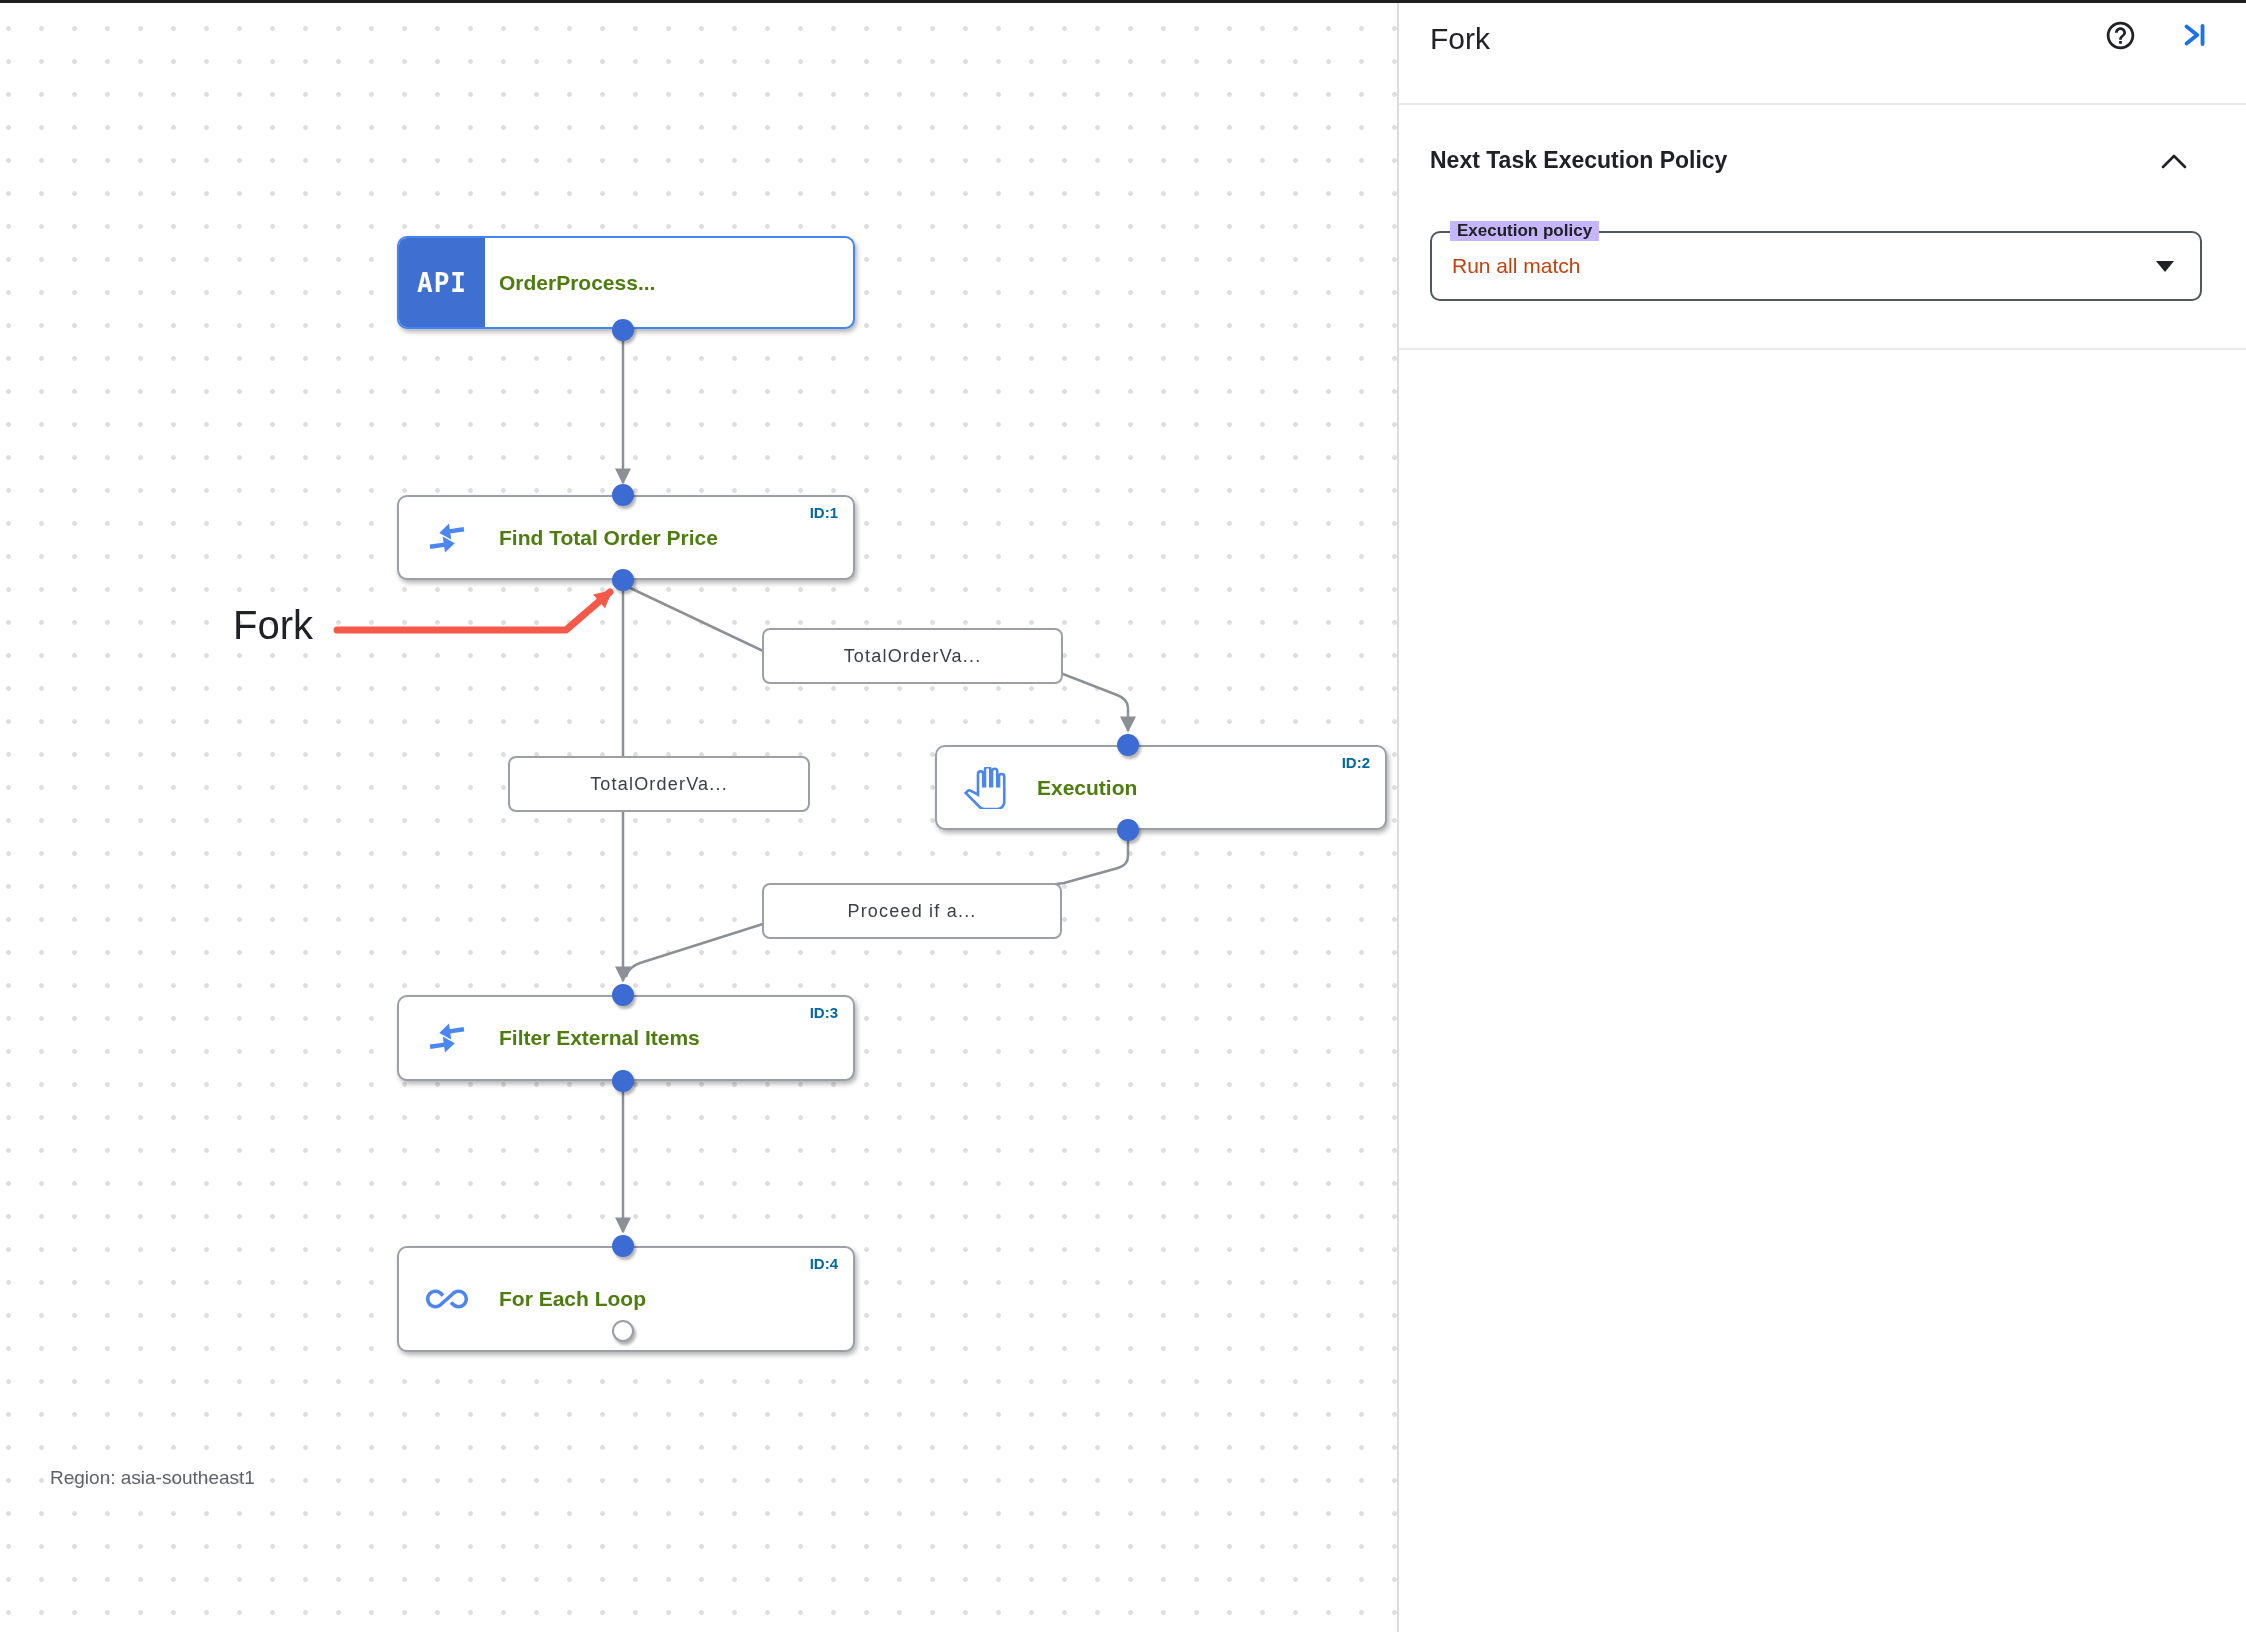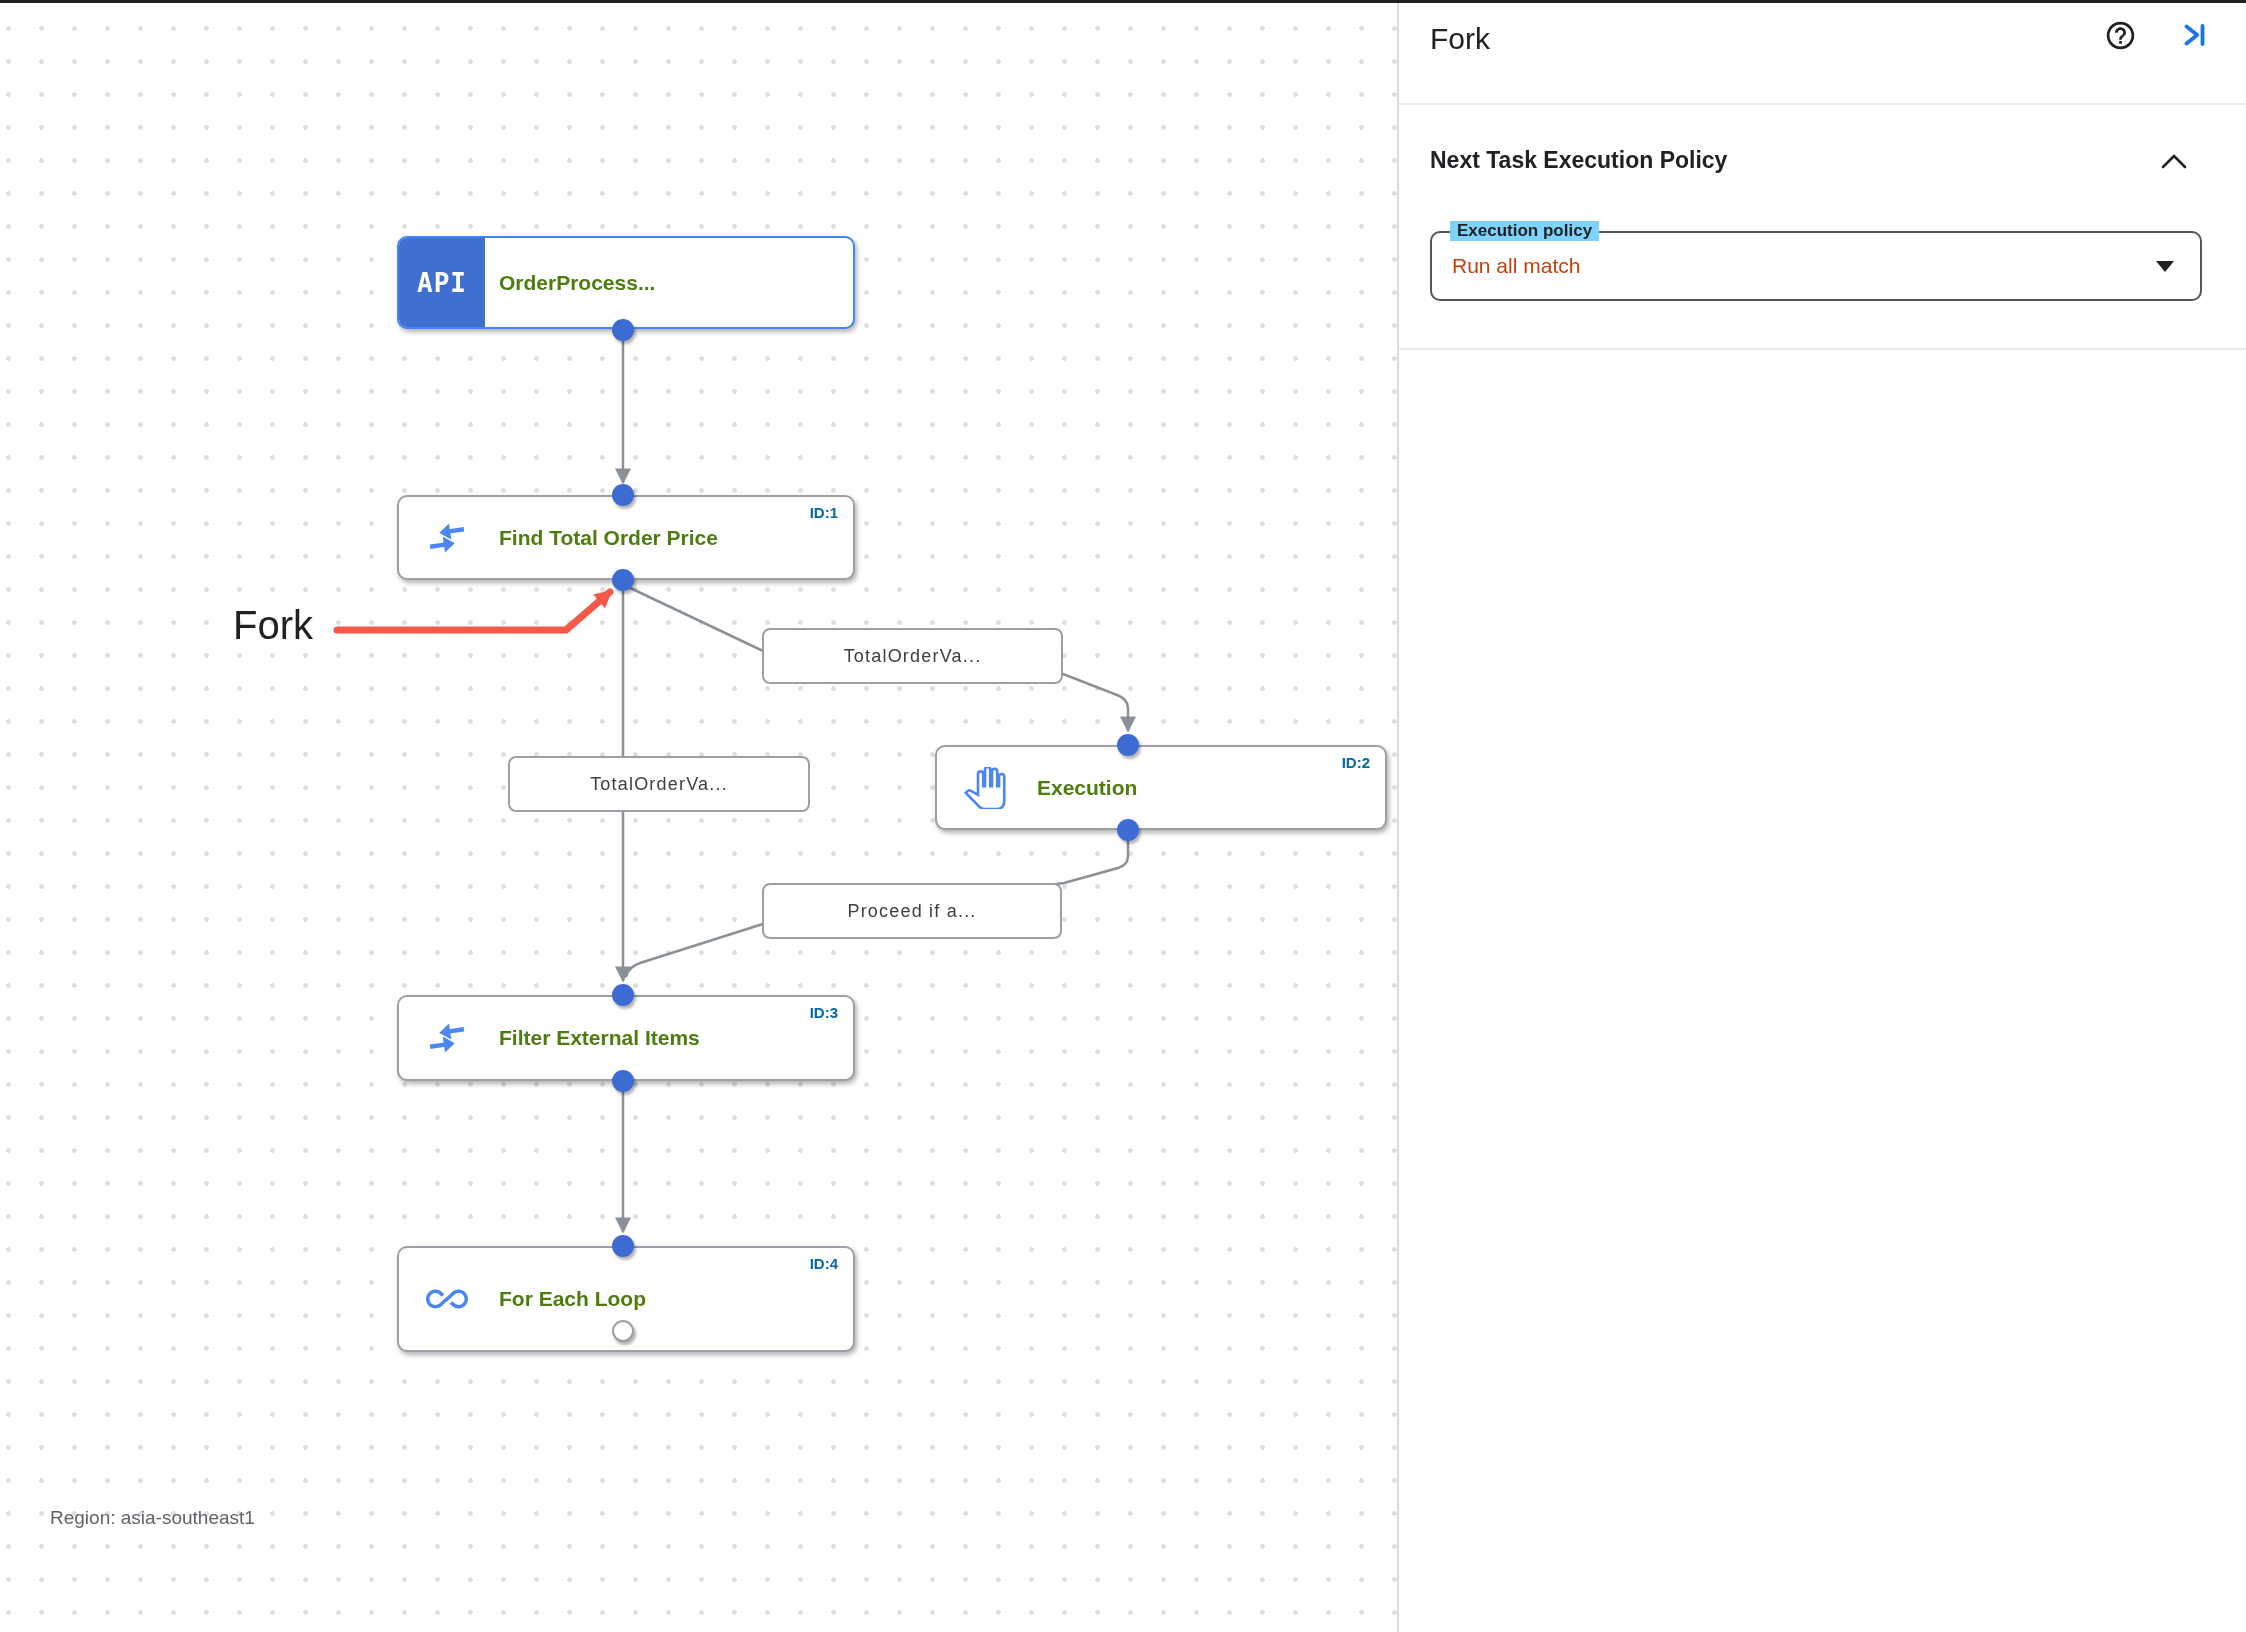--- a/index.html
+++ b/index.html
@@ -30,37 +30,37 @@
 
   .elabel { position:absolute; height:56px; background:#fff; border:2px solid #9aa0a6; border-radius:8px;
             display:flex; align-items:center; justify-content:center; font-size:18px; color:#3c4043;
             letter-spacing:1.2px; z-index:3; white-space:nowrap; }
 
   .port { position:absolute; width:22px; height:22px; border-radius:50%; background:#3b6bd3;
           box-shadow:2px 3px 3px rgba(0,0,0,.30); z-index:4; transform:translate(-50%,-50%); }
   .port.end { background:#fff; border:2.5px solid #9aa0a6; }
 
   .fork-ann { position:absolute; left:233px; top:600px; font-size:40px; color:#202124; z-index:5; }
-  .region { position:absolute; left:50px; top:1464px; font-size:19px; color:#5f6368; z-index:5;margin-top:40px; }
+  .region { position:absolute; left:50px; top:1464px; font-size:19px; color:#5f6368; z-index:5; }
 
   
   .vdivider { position:absolute; left:1397px; top:3px; width:2px; height:1629px; background:#dadce0; }
   .panel { position:absolute; left:1399px; top:3px; width:847px; height:1629px; background:#fff; }
   .panel-title { position:absolute; left:31px; top:19px; font-size:30px; color:#202124; }
   .icon-btn { position:absolute; width:40px; height:40px; display:flex; align-items:center;
               justify-content:center; cursor:pointer; }
   .help-btn { left:701px; top:12px; }
   .collapse-btn { left:775px; top:12px; }
   .hdivider { position:absolute; left:0; width:847px; height:2px; background:#e8eaed; }
   .heading { position:absolute; left:31px; top:144px; font-size:23px; font-weight:700; color:#202124; }
   .chev-btn { left:755px; top:138px; }
 
   .field { position:absolute; left:31px; top:228px; width:772px; height:70px;
            border:2px solid #51575c; border-radius:10px; background:#fff; cursor:pointer; }
-  .flabel { position:absolute; left:18px; top:-12px; background:#7dd3fc; padding:0 7px;
+  .flabel { position:absolute; left:18px; top:-12px; background:#c4b5fd; padding:0 7px;
             font-size:17px; font-weight:700; color:#202124; }
   .fvalue { position:absolute; left:20px; top:0; height:66px; display:flex; align-items:center;
             font-size:21px; color:#c2410c; }
   .caret { position:absolute; right:26px; top:28px; width:0; height:0;
            border-left:9px solid transparent; border-right:9px solid transparent;
            border-top:11px solid #202124; }
 </style>
 </head>
 <body>
 

